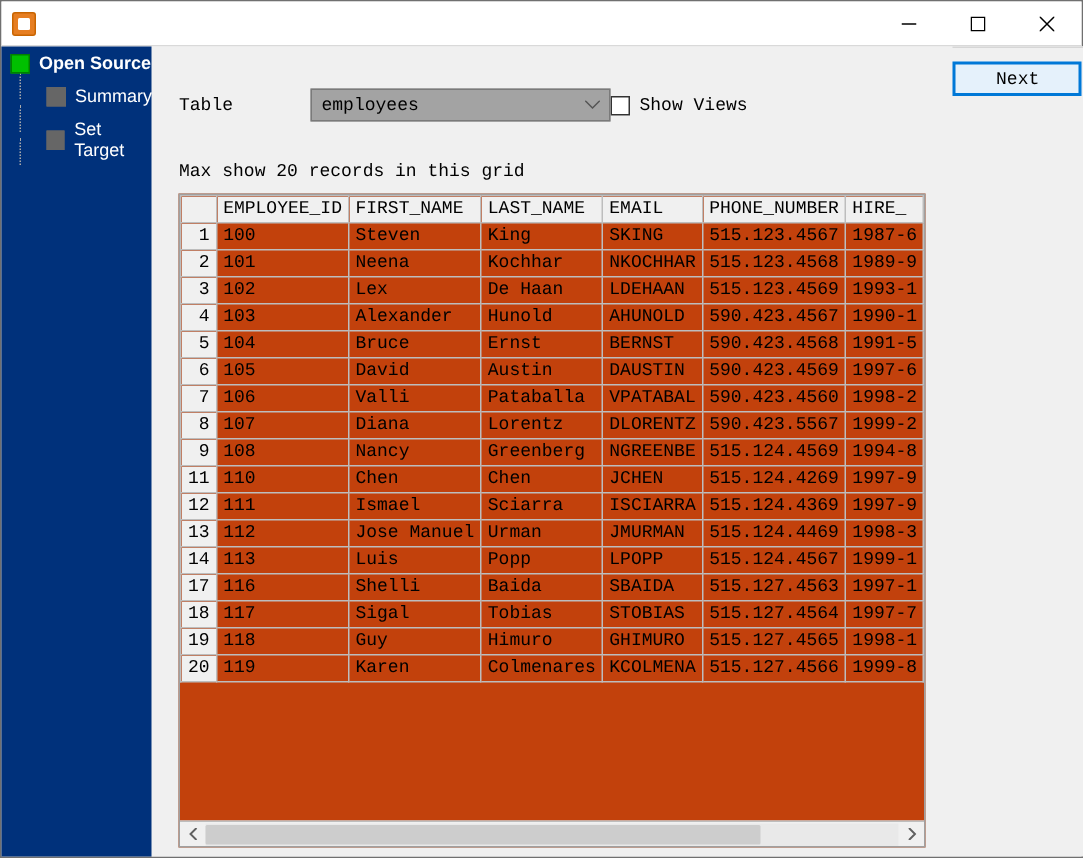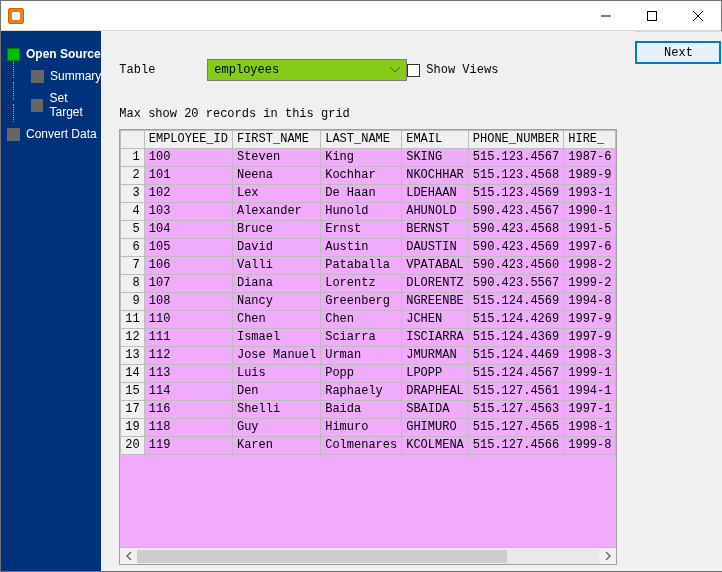--- a/index.html
+++ b/index.html
@@ -51,21 +51,20 @@
   }
   .body {
     flex: 1;
     display: flex;
     min-height: 0;
   }
   .sidebar {
     width: 165px;
     background: #00317b;
     color: #fff;
-    padding-top: 12px;
     position: relative;
   }
   .step {
     display: flex;
     align-items: center;
     padding: 4px 0 4px 6px;
     font-size: 12px;
     position: relative;
   }
   .step .box {
@@ -112,21 +111,21 @@
     margin-bottom: 18px;
     margin-top: 14px;
   }
   .row-controls .lbl {
     width: 88px;
   }
   .combo {
     width: 200px;
     height: 22px;
     border: 1px solid #7a7a7a;
-    background: #84cc16;
+    background: #a3a3a3;
     display: flex;
     align-items: center;
     padding: 0 6px;
     position: relative;
   }
   .combo .arrow {
     margin-left: auto;
   }
   .checkbox {
     display: flex;
@@ -138,21 +137,21 @@
     background: #fff;
     margin-right: 6px;
   }
   .maxshow {
     text-align: left;
     margin: 8px 0 8px 0;
   }
   .grid-wrap {
     flex: 1;
     border: 1px solid #a0a0a0;
-    background: #f0abfc;
+    background: #c2410c;
     overflow: hidden;
     display: flex;
     flex-direction: column;
     min-height: 0;
   }
   .grid-scroll {
     flex: 1;
     overflow: hidden;
     position: relative;
   }
@@ -264,24 +263,20 @@
       <div class="step sub">
         <span class="box"></span>
         <span>Summary</span>
         <span class="connector"></span>
       </div>
       <div class="step sub">
         <span class="box"></span>
         <span>Set Target</span>
         <span class="connector"></span>
       </div>
-      <div class="step">
-        <span class="box"></span>
-        <span>Convert Data</span>
-      </div>
     </div>
 
     <div class="main">
       <div class="content">
         <div class="row-controls">
           <span class="lbl">Table</span>
           <div class="combo">
             <span>employees</span>
             <span class="arrow">
               <svg width="10" height="6" viewBox="0 0 10 6">
@@ -423,36 +418,36 @@
                   <tr>
                     <td class="rownum">14</td>
                     <td class="col-empid">113</td>
                     <td class="col-first">Luis</td>
                     <td class="col-last">Popp</td>
                     <td class="col-email">LPOPP</td>
                     <td class="col-phone">515.124.4567</td>
                     <td class="col-hire">1999-1</td>
                   </tr>
                   <tr>
-                    <td class="rownum">15</td>
-                    <td class="col-empid">114</td>
-                    <td class="col-first">Den</td>
-                    <td class="col-last">Raphaely</td>
-                    <td class="col-email">DRAPHEAL</td>
-                    <td class="col-phone">515.127.4561</td>
-                    <td class="col-hire">1994-1</td>
-                  </tr>
-                  <tr>
                     <td class="rownum">17</td>
                     <td class="col-empid">116</td>
                     <td class="col-first">Shelli</td>
                     <td class="col-last">Baida</td>
                     <td class="col-email">SBAIDA</td>
                     <td class="col-phone">515.127.4563</td>
                     <td class="col-hire">1997-1</td>
+                  </tr>
+                  <tr>
+                    <td class="rownum">18</td>
+                    <td class="col-empid">117</td>
+                    <td class="col-first">Sigal</td>
+                    <td class="col-last">Tobias</td>
+                    <td class="col-email">STOBIAS</td>
+                    <td class="col-phone">515.127.4564</td>
+                    <td class="col-hire">1997-7</td>
                   </tr>
                   <tr>
                     <td class="rownum">19</td>
                     <td class="col-empid">118</td>
                     <td class="col-first">Guy</td>
                     <td class="col-last">Himuro</td>
                     <td class="col-email">GHIMURO</td>
                     <td class="col-phone">515.127.4565</td>
                     <td class="col-hire">1998-1</td>
                   </tr>

